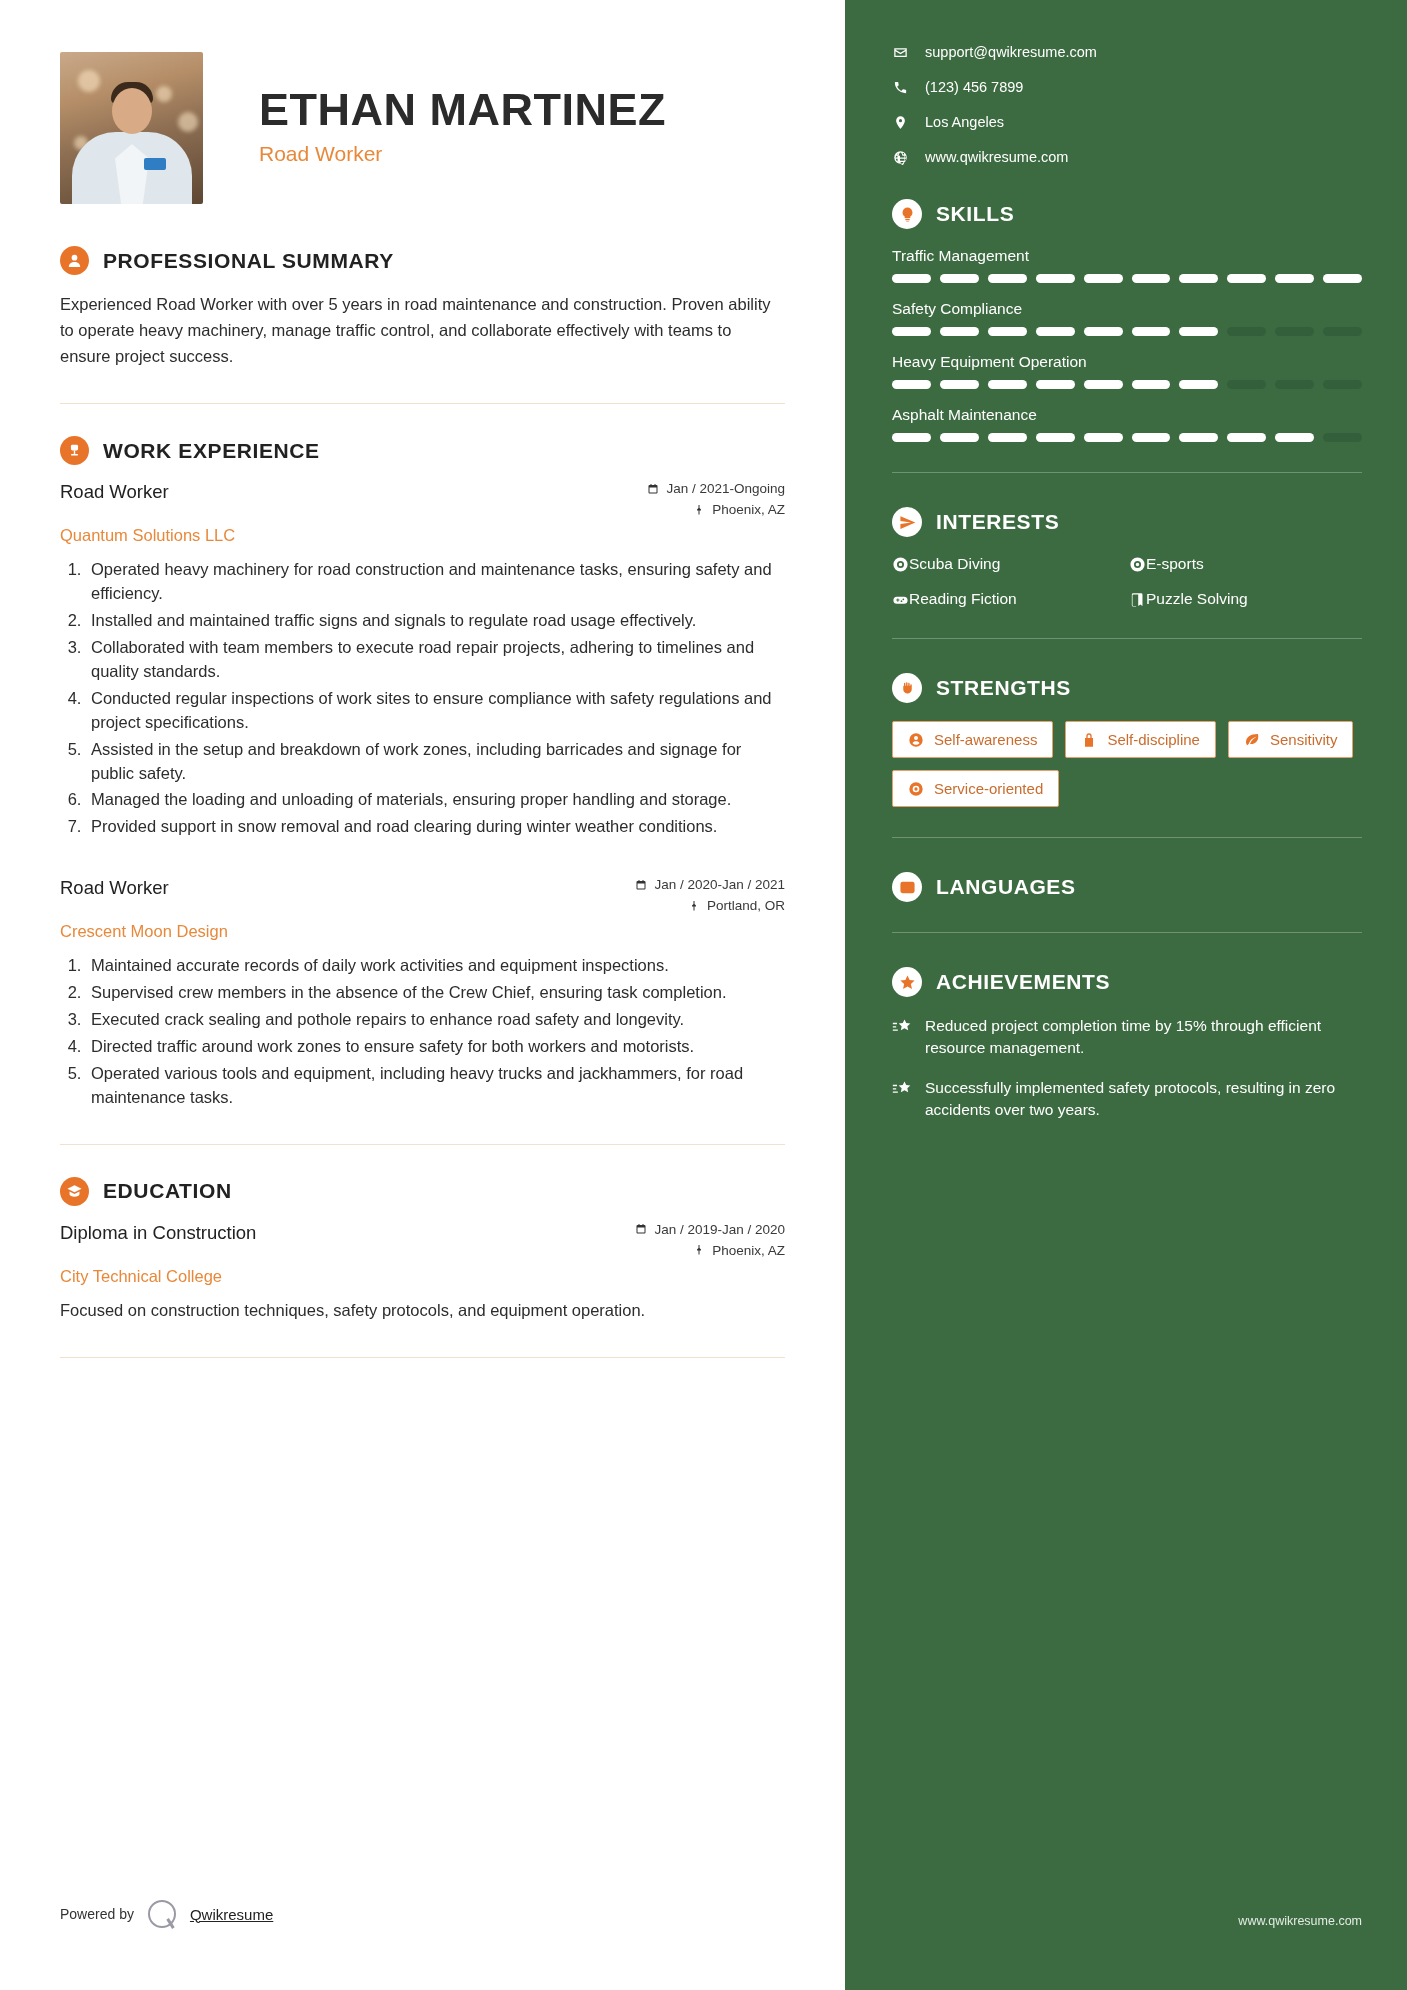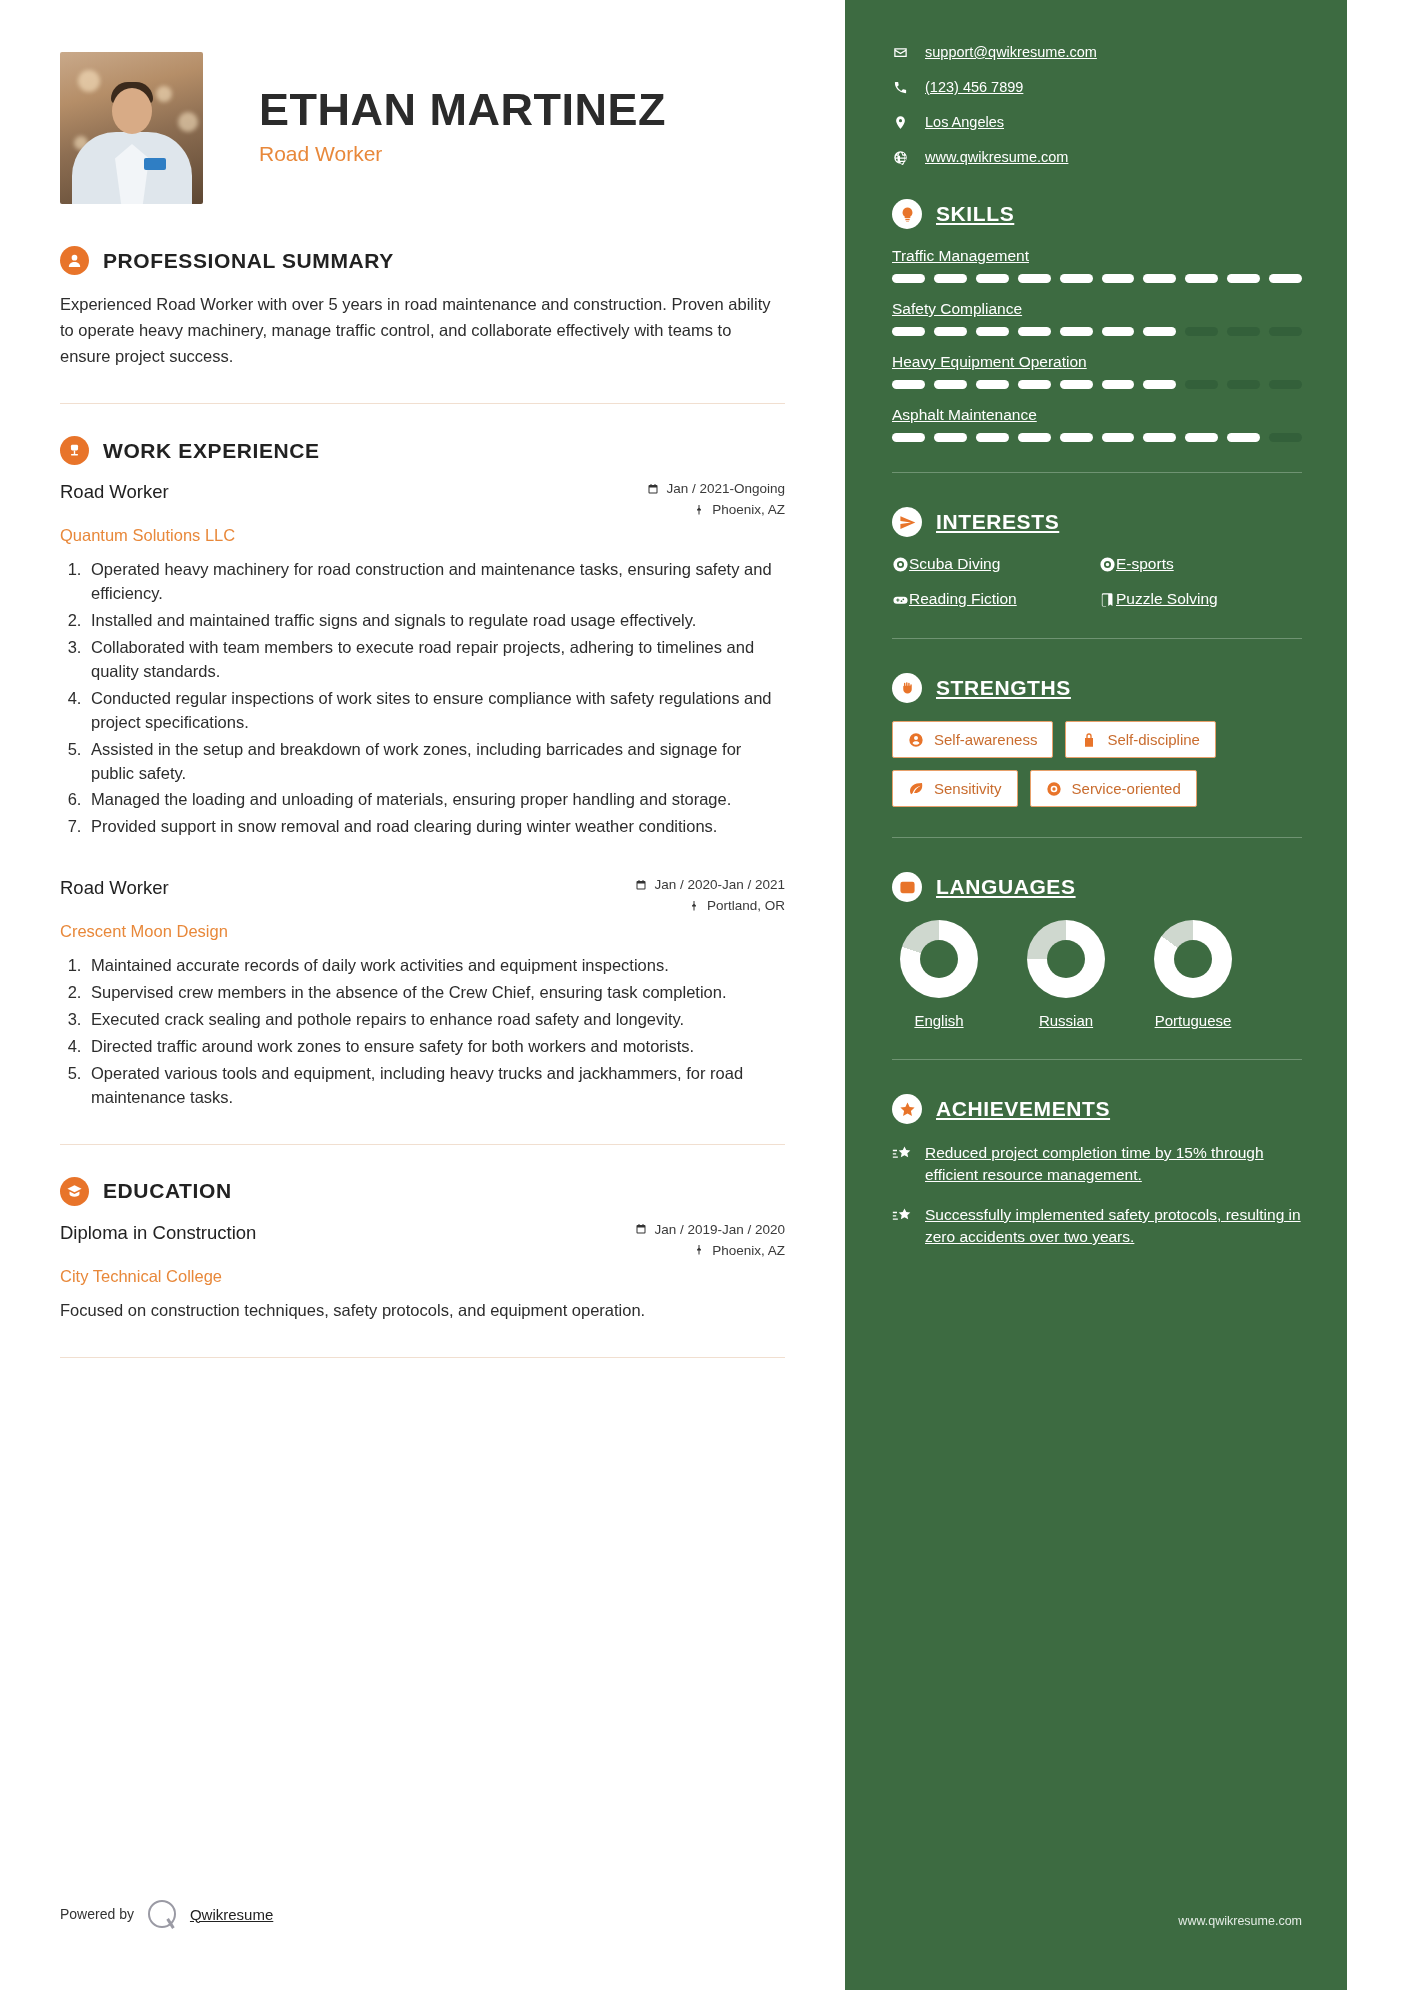--- a/index.html
+++ b/index.html
@@ -145,26 +145,25 @@
   .footer .qmark::after {
     content:""; position:absolute; width:3px;height:11px;background:#9a9aa4;
     right:2px; bottom:-3px; transform: rotate(-32deg);
   }
   .footer .brand {
     font-size: 15px; color: #222; text-decoration: underline; font-weight: 500;
   }
 
   
   .right {
-    width: 502px;
+    width: 562px;
     background: #3d6b41;
     padding: 44px 45px 14px 47px;
     color: #ffffff;
     position: relative;
-    text-decoration: underline;
   }
 
   .contact-item {
     display: flex; align-items: center; gap: 16px; margin-bottom: 19px;
   }
   .contact-item .ci { width: 17px; display:flex; justify-content:center; flex:0 0 17px; }
   .contact-item .ci svg { width: 15px; height: 15px; fill: #ffffff; }
   .contact-item .ctext { font-size: 14.5px; color: #ffffff; }
 
   .rsec { margin-top: 34px; }
@@ -575,34 +574,20 @@
 
     <div class="rsec">
       <div class="rsec-head">
         <span class="rsec-icon">
           <svg viewBox="0 0 24 24">
               <rect x="2" y="4" width="20" height="16" rx="3"></rect>
             </svg>
         </span>
         <span class="rsec-title">LANGUAGES</span>
       </div>
-      <div class="lang-row" id="lang-row">
-          <div class="lang">
-            <div class="donut" style="background: conic-gradient(rgb(255, 255, 255) 0deg, rgb(255, 255, 255) 288deg, rgb(207, 216, 207) 288deg, rgb(207, 216, 207) 360deg);"></div>
-            <div class="lang-name">English</div>
-          </div>
-          <div class="lang">
-            <div class="donut" style="background: conic-gradient(rgb(255, 255, 255) 0deg, rgb(255, 255, 255) 270deg, rgb(207, 216, 207) 270deg, rgb(207, 216, 207) 360deg);"></div>
-            <div class="lang-name">Russian</div>
-          </div>
-          <div class="lang">
-            <div class="donut" style="background: conic-gradient(rgb(255, 255, 255) 0deg, rgb(255, 255, 255) 306deg, rgb(207, 216, 207) 306deg, rgb(207, 216, 207) 360deg);"></div>
-            <div class="lang-name">Portuguese</div>
-          </div>
-        </div>
     </div>
 
     <div class="rdivider"></div>
 
     <div class="rsec">
       <div class="rsec-head">
         <span class="rsec-icon">
           <svg viewBox="0 0 24 24">
               <path d="m12 2 3 6.5 7 .8-5.2 4.7L18.3 21 12 17.5 5.7 21l1.5-7L2 9.3l7-.8z"></path>
             </svg>

